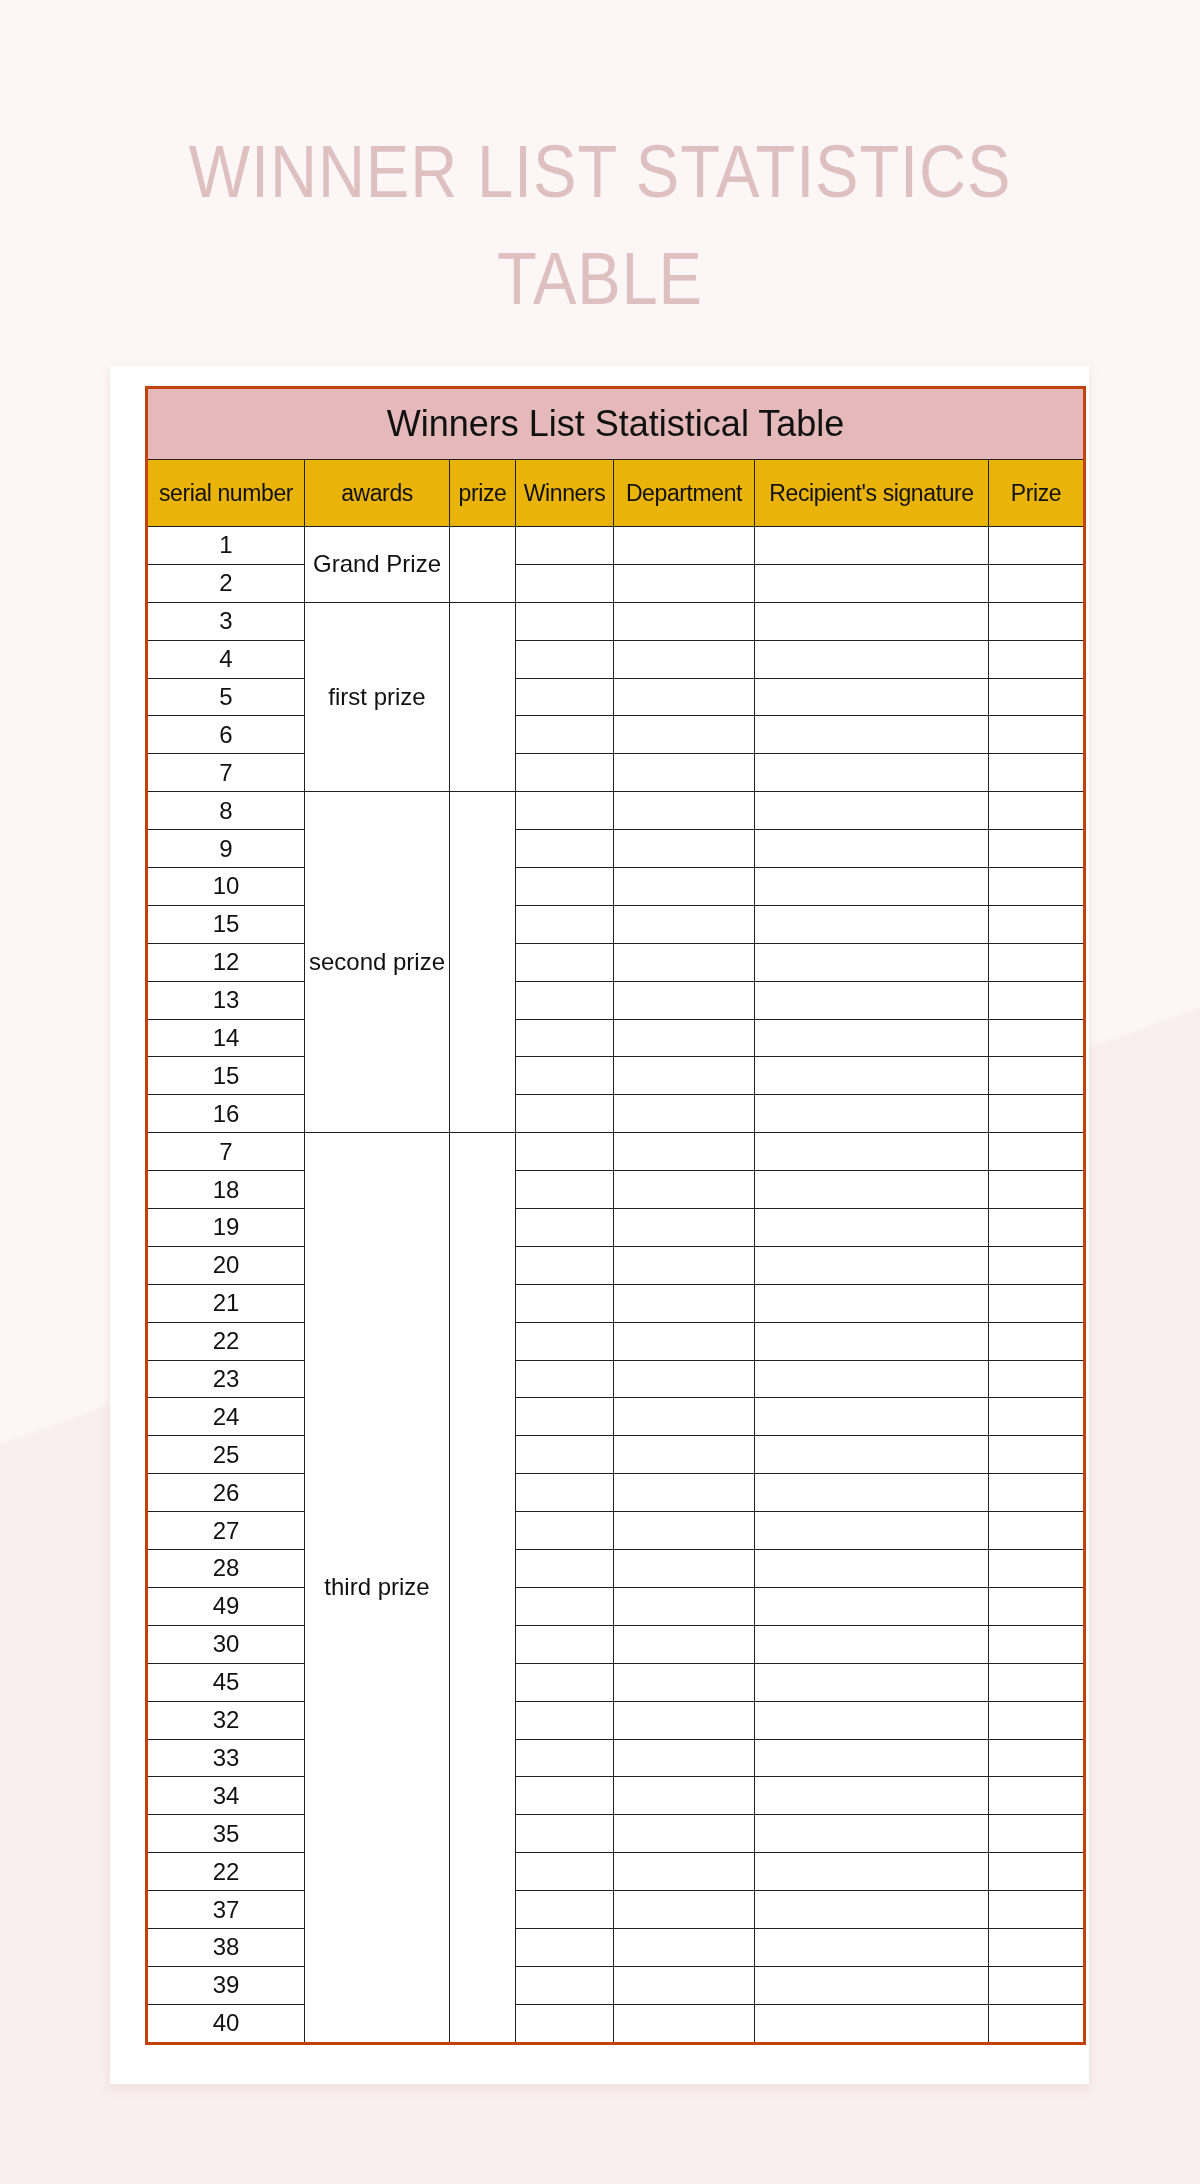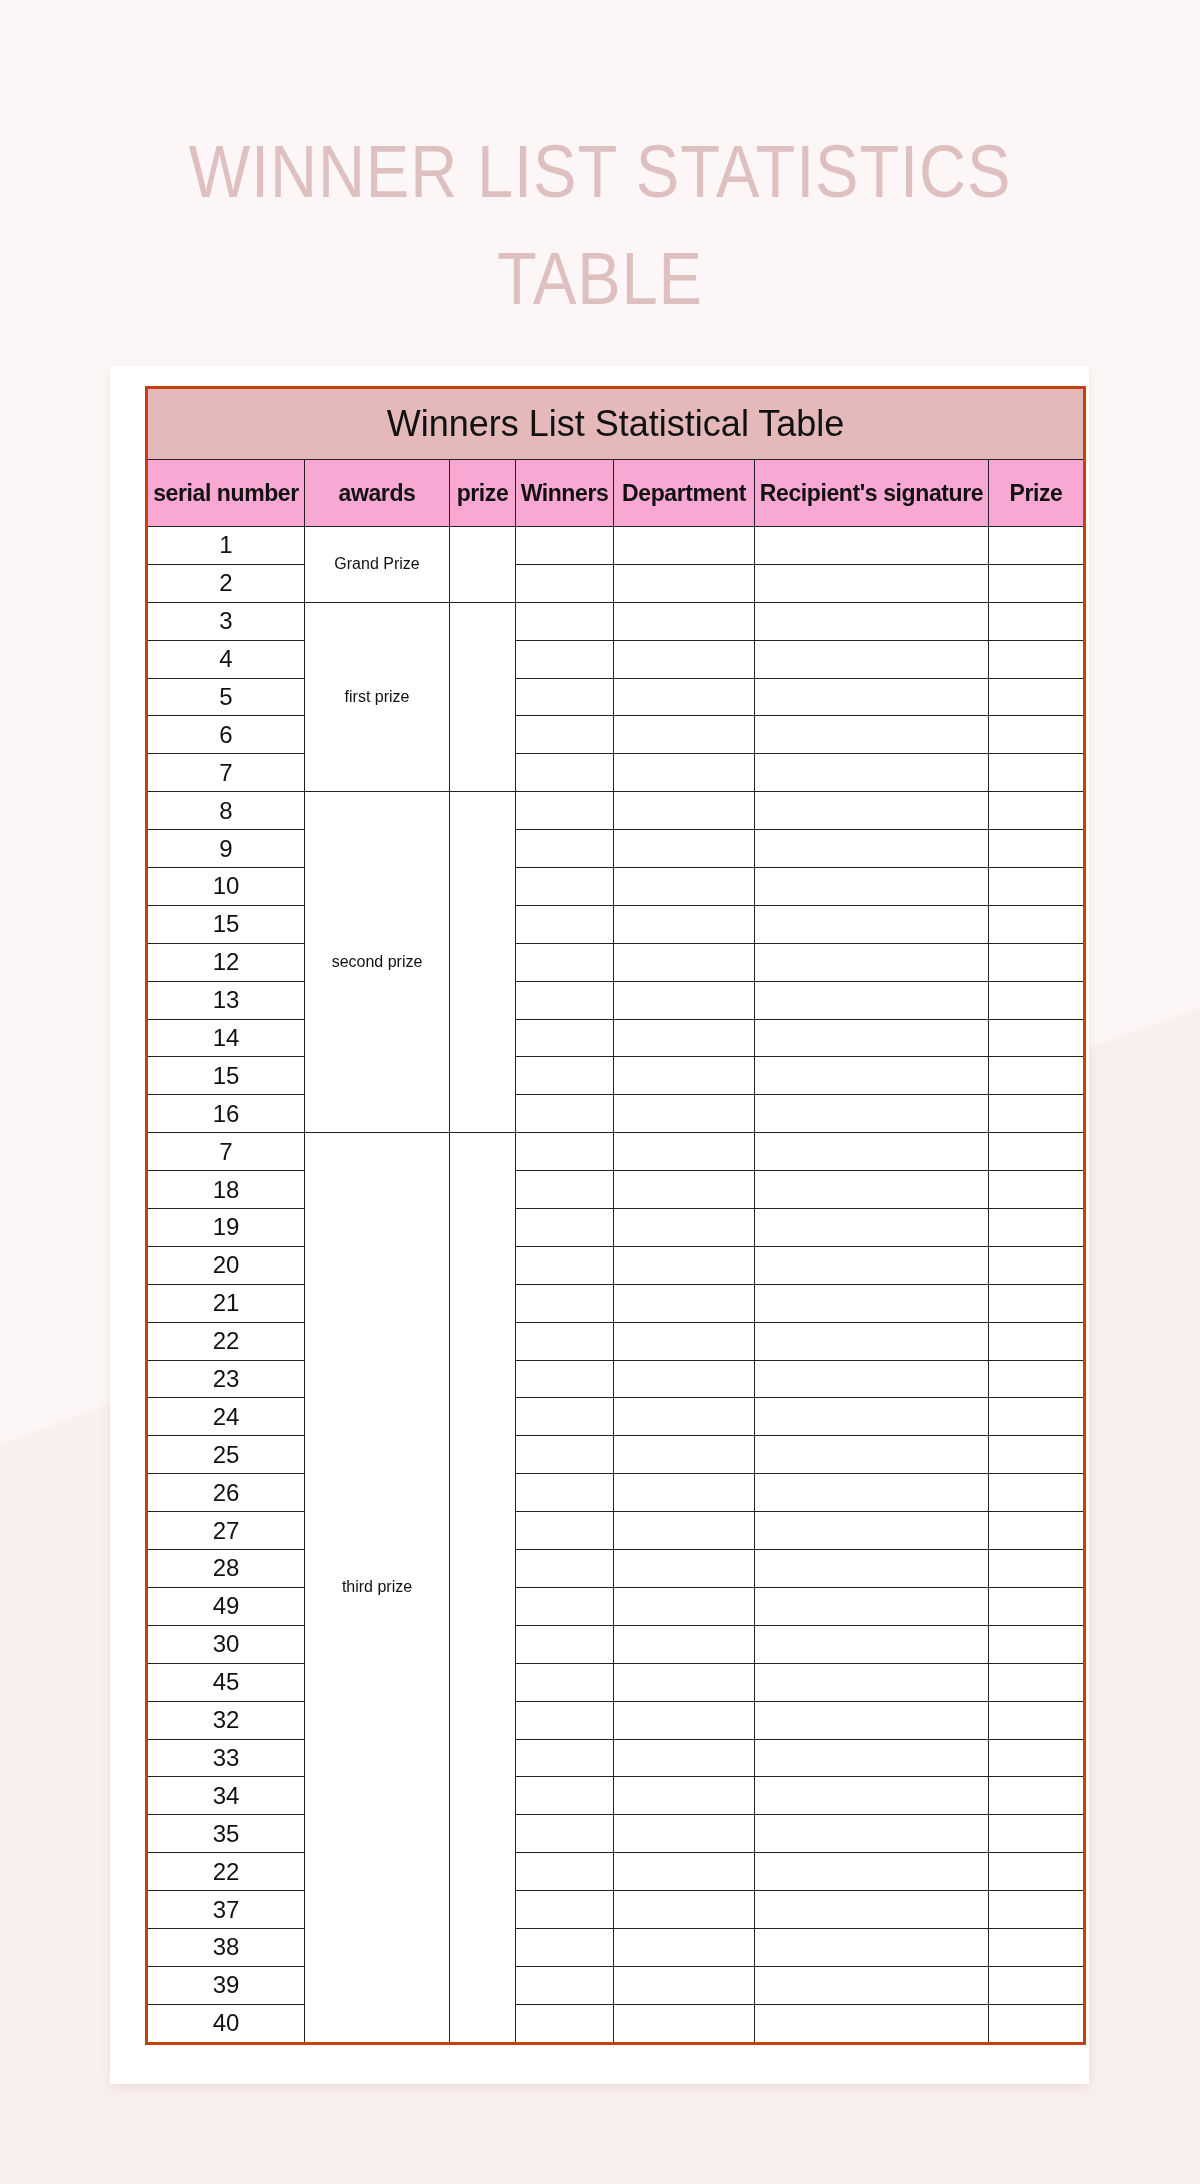--- a/index.html
+++ b/index.html
@@ -30,25 +30,25 @@
     border: 3px solid #c2410c; color: #111; margin-left: 14px;
   }
   table.sheet td, table.sheet th {
     border: 1.5px solid #222; padding: 0; text-align: center; vertical-align: middle;
     overflow: hidden; white-space: nowrap;
   }
   .title-cell {
     background: #e5b9b9; height: 70px; font-size: 36px; font-weight: 400;
   }
   .hdr th {
-    background: #f9a8d4; height: 66px; font-size: 23px; font-weight: 700;
+    background: #eab308; height: 66px; font-size: 23px; font-weight: 400;
     letter-spacing: -0.4px;
   }
   tbody td { height: 36.9px; font-size: 24px; }
-  .award-cell { font-size: 16px; }
+  .award-cell { font-size: 24px; }
 </style>
 </head>
 <body>
 
 <div class="bg-shape"></div>
 
 <div class="page-title">
   <div>WINNER LIST STATISTICS</div>
   <div>TABLE</div>
 </div>

